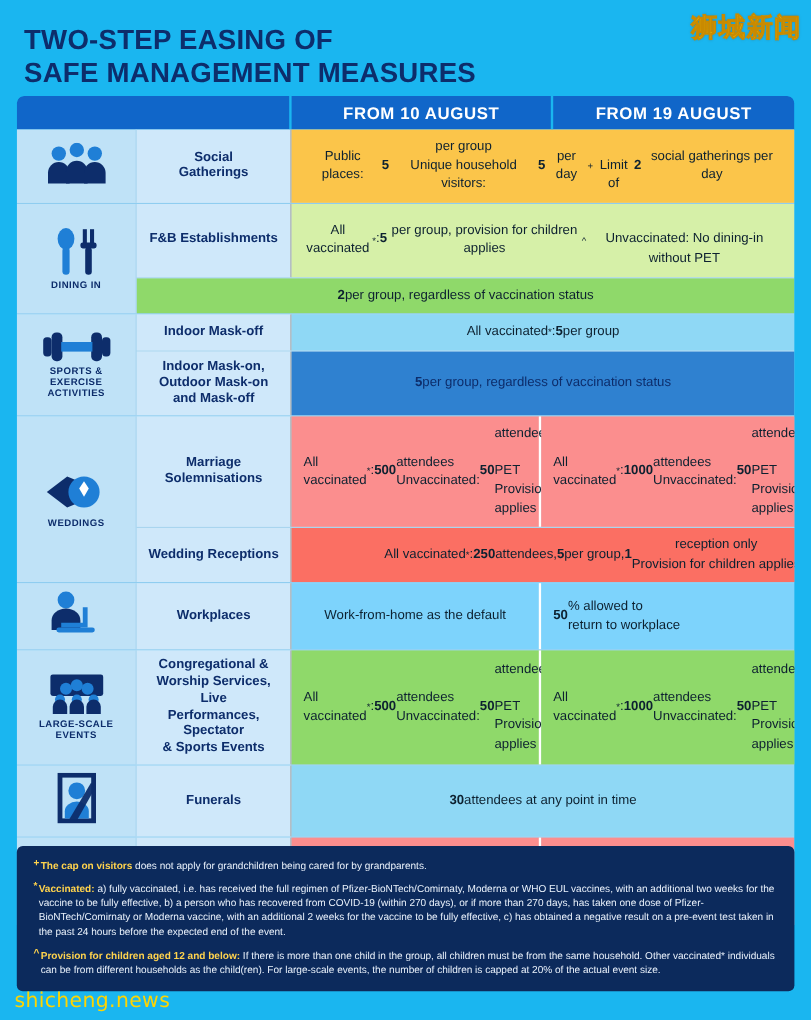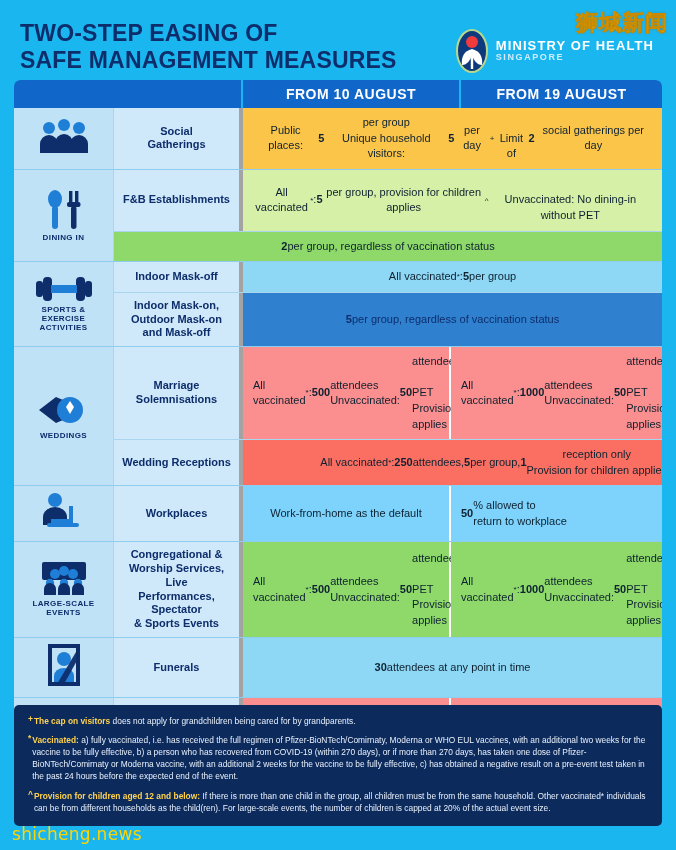--- a/index.html
+++ b/index.html
@@ -122,21 +122,21 @@
     width: 129px;
     flex: 0 0 129px;
     background: #cfe8fa;
     display: flex; align-items: center; justify-content: center;
     color: #0d2d6b;
     font-weight: 800;
     font-size: 11px;
     line-height: 1.25;
     text-align: center;
     padding: 6px 5px;
-    border-right: 4px solid #a3a3a3;
+    border-right: 1px solid #a3a3a3;
   }
 
   .vals { flex: 1; display: flex; }
   .val {
     display: flex; align-items: center;
     color: #0d2130;
     font-size: 11px;
     line-height: 1.42;
     padding: 7px 10px;
   }
@@ -194,33 +194,20 @@
 <body>
 
 <div id="page">
 
   <div class="header">
     <div class="title">
       <span>TWO-STEP EASING OF</span>
       <span class="l2">SAFE MANAGEMENT MEASURES</span>
     </div>
 
-    <div class="logo-wrap">
-      <svg class="logo-mark" viewBox="0 0 34 44">
-        <ellipse cx="17" cy="22" rx="15" ry="21" fill="#0e3a7d" stroke="#b8d98c" stroke-width="2"></ellipse>
-        <circle cx="17" cy="13" r="6" fill="#ef3b3b"></circle>
-        <path d="M17 20 C9 22 6 28 7 36 C12 36 16 31 17 25 Z" fill="#ffffff"></path>
-        <path d="M17 20 C25 22 28 28 27 36 C22 36 18 31 17 25 Z" fill="#ffffff"></path>
-        <path d="M17 22 L17 40" stroke="#ffffff" stroke-width="2.4"></path>
-      </svg>
-      <div class="logo-text">
-        <div class="l1">MINISTRY OF HEALTH</div>
-        <div class="l2">SINGAPORE</div>
-      </div>
-    </div>
 
     <div class="watermark-cn">狮城新闻</div>
   </div>
 
   <div class="table">
     <div class="thead">
       <div class="th th-blank"></div>
       <div class="th th-c1">FROM 10 AUGUST</div>
       <div class="th th-c2">FROM 19 AUGUST</div>
     </div>

